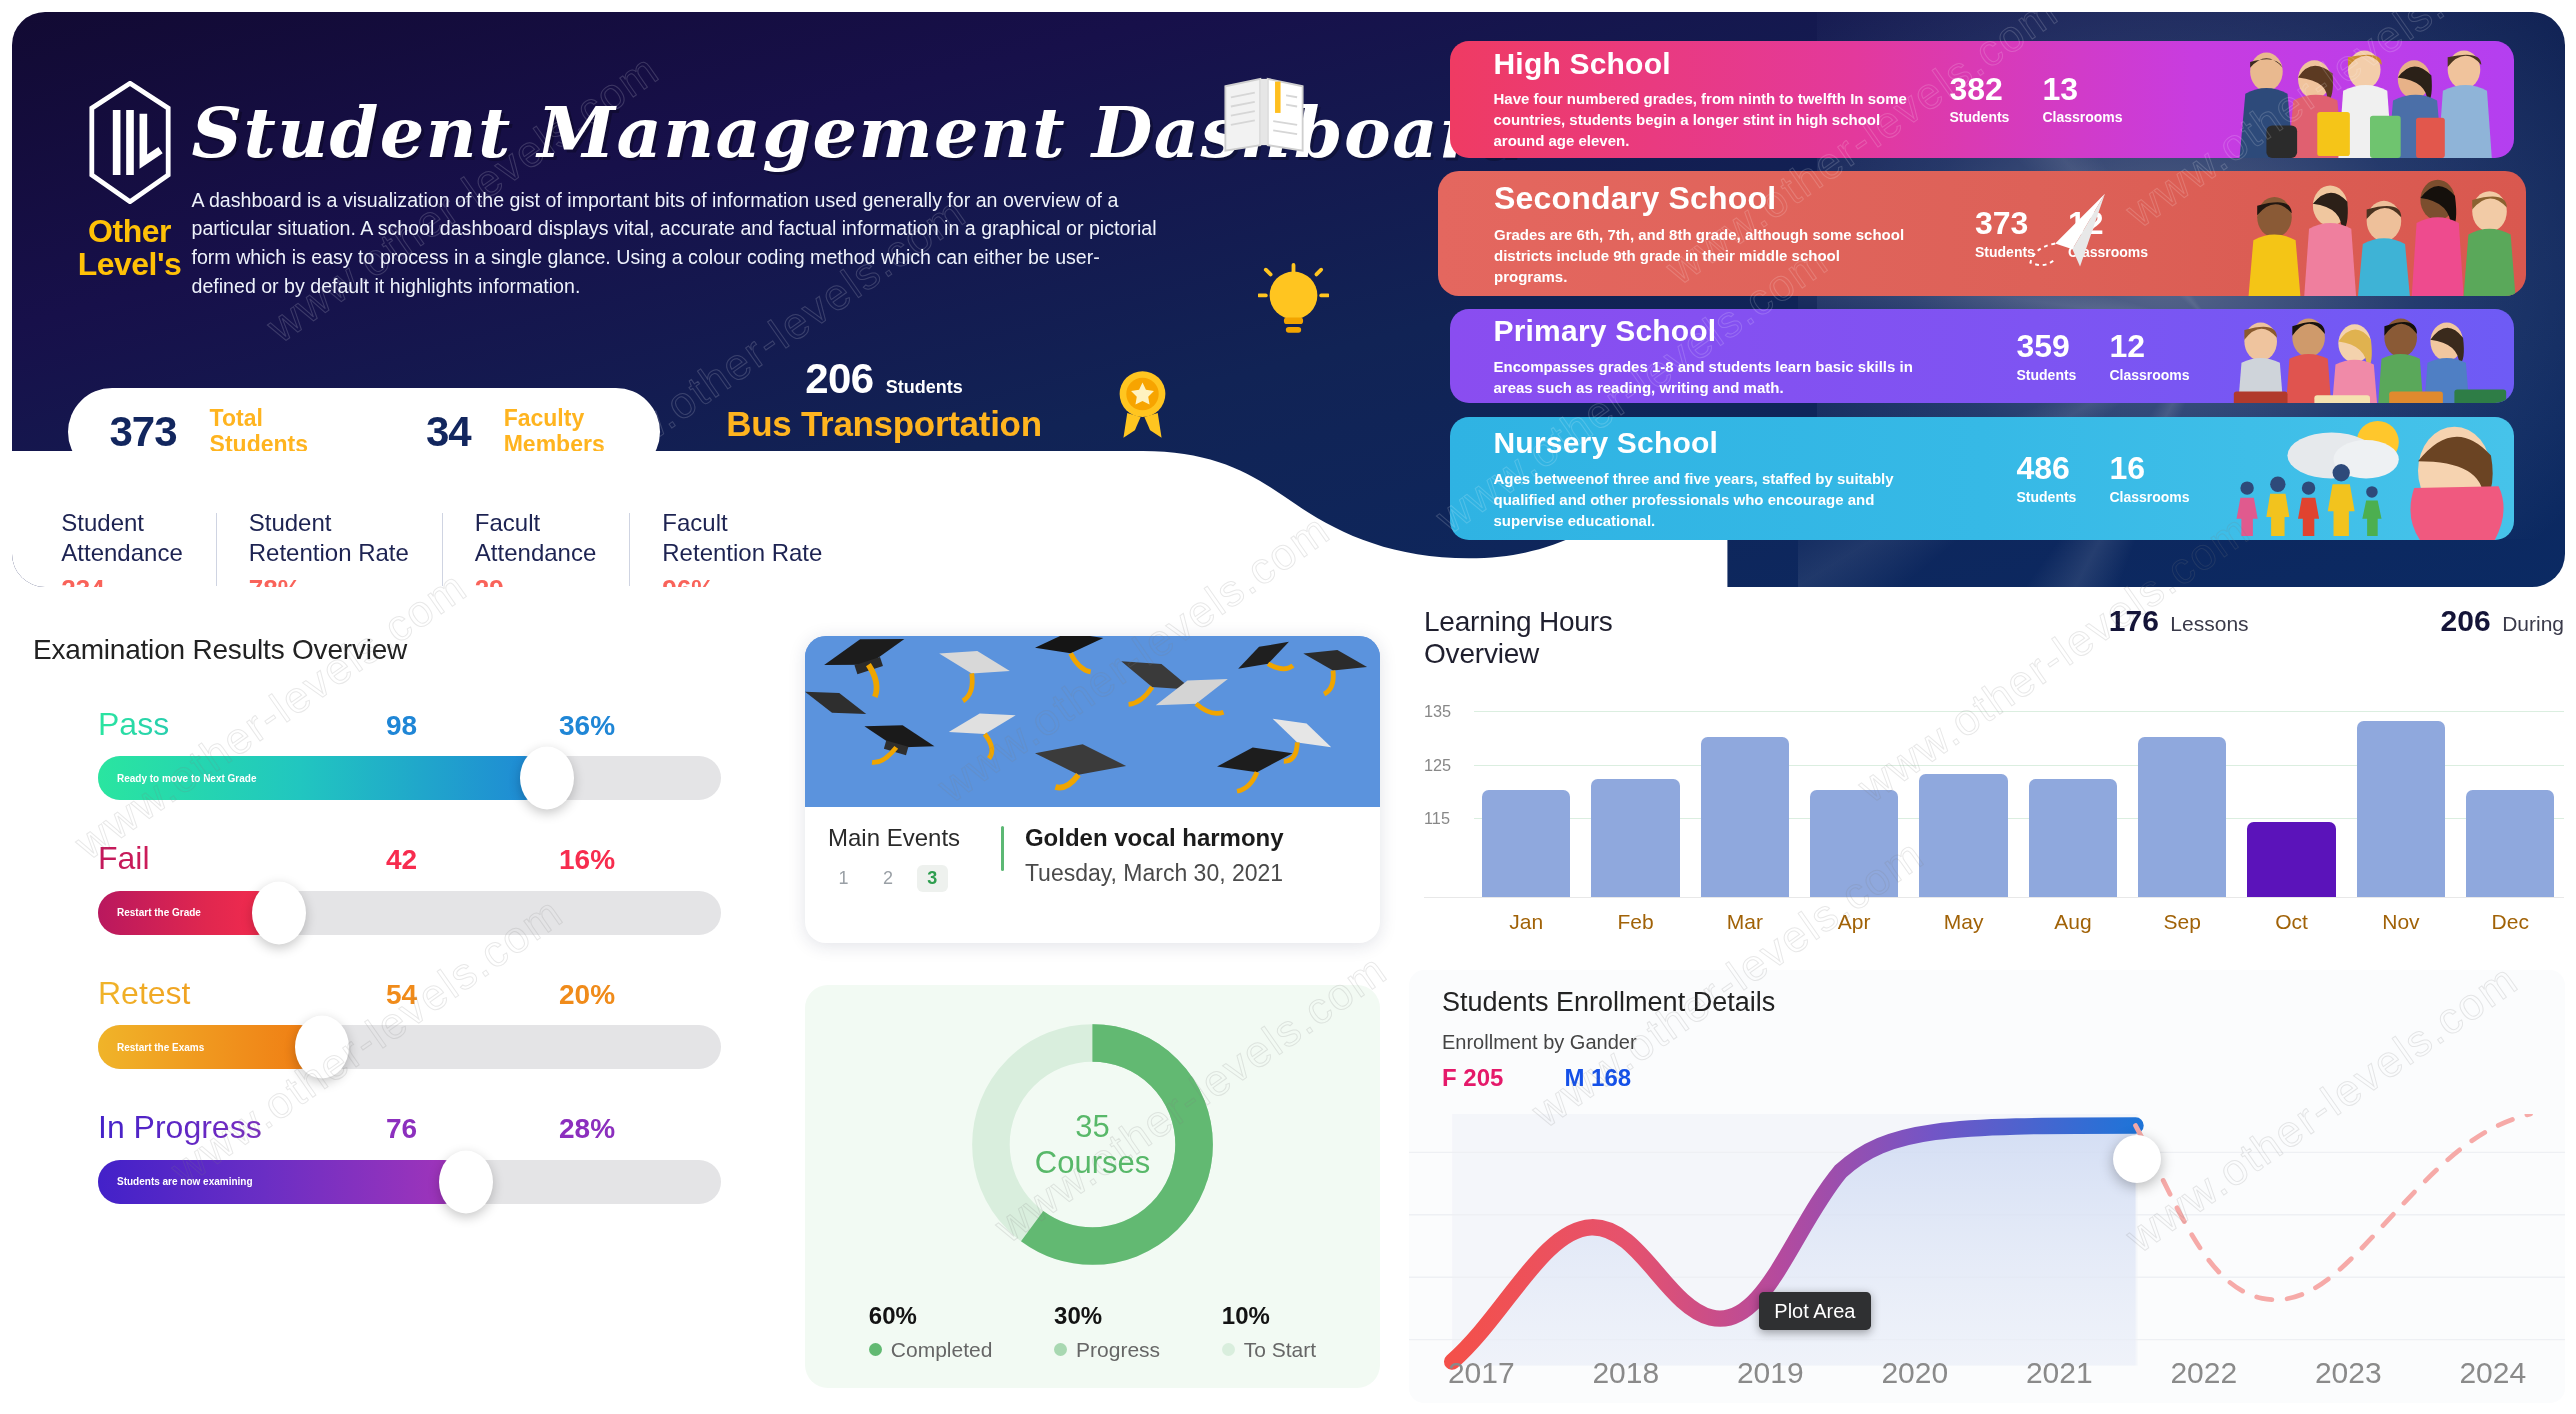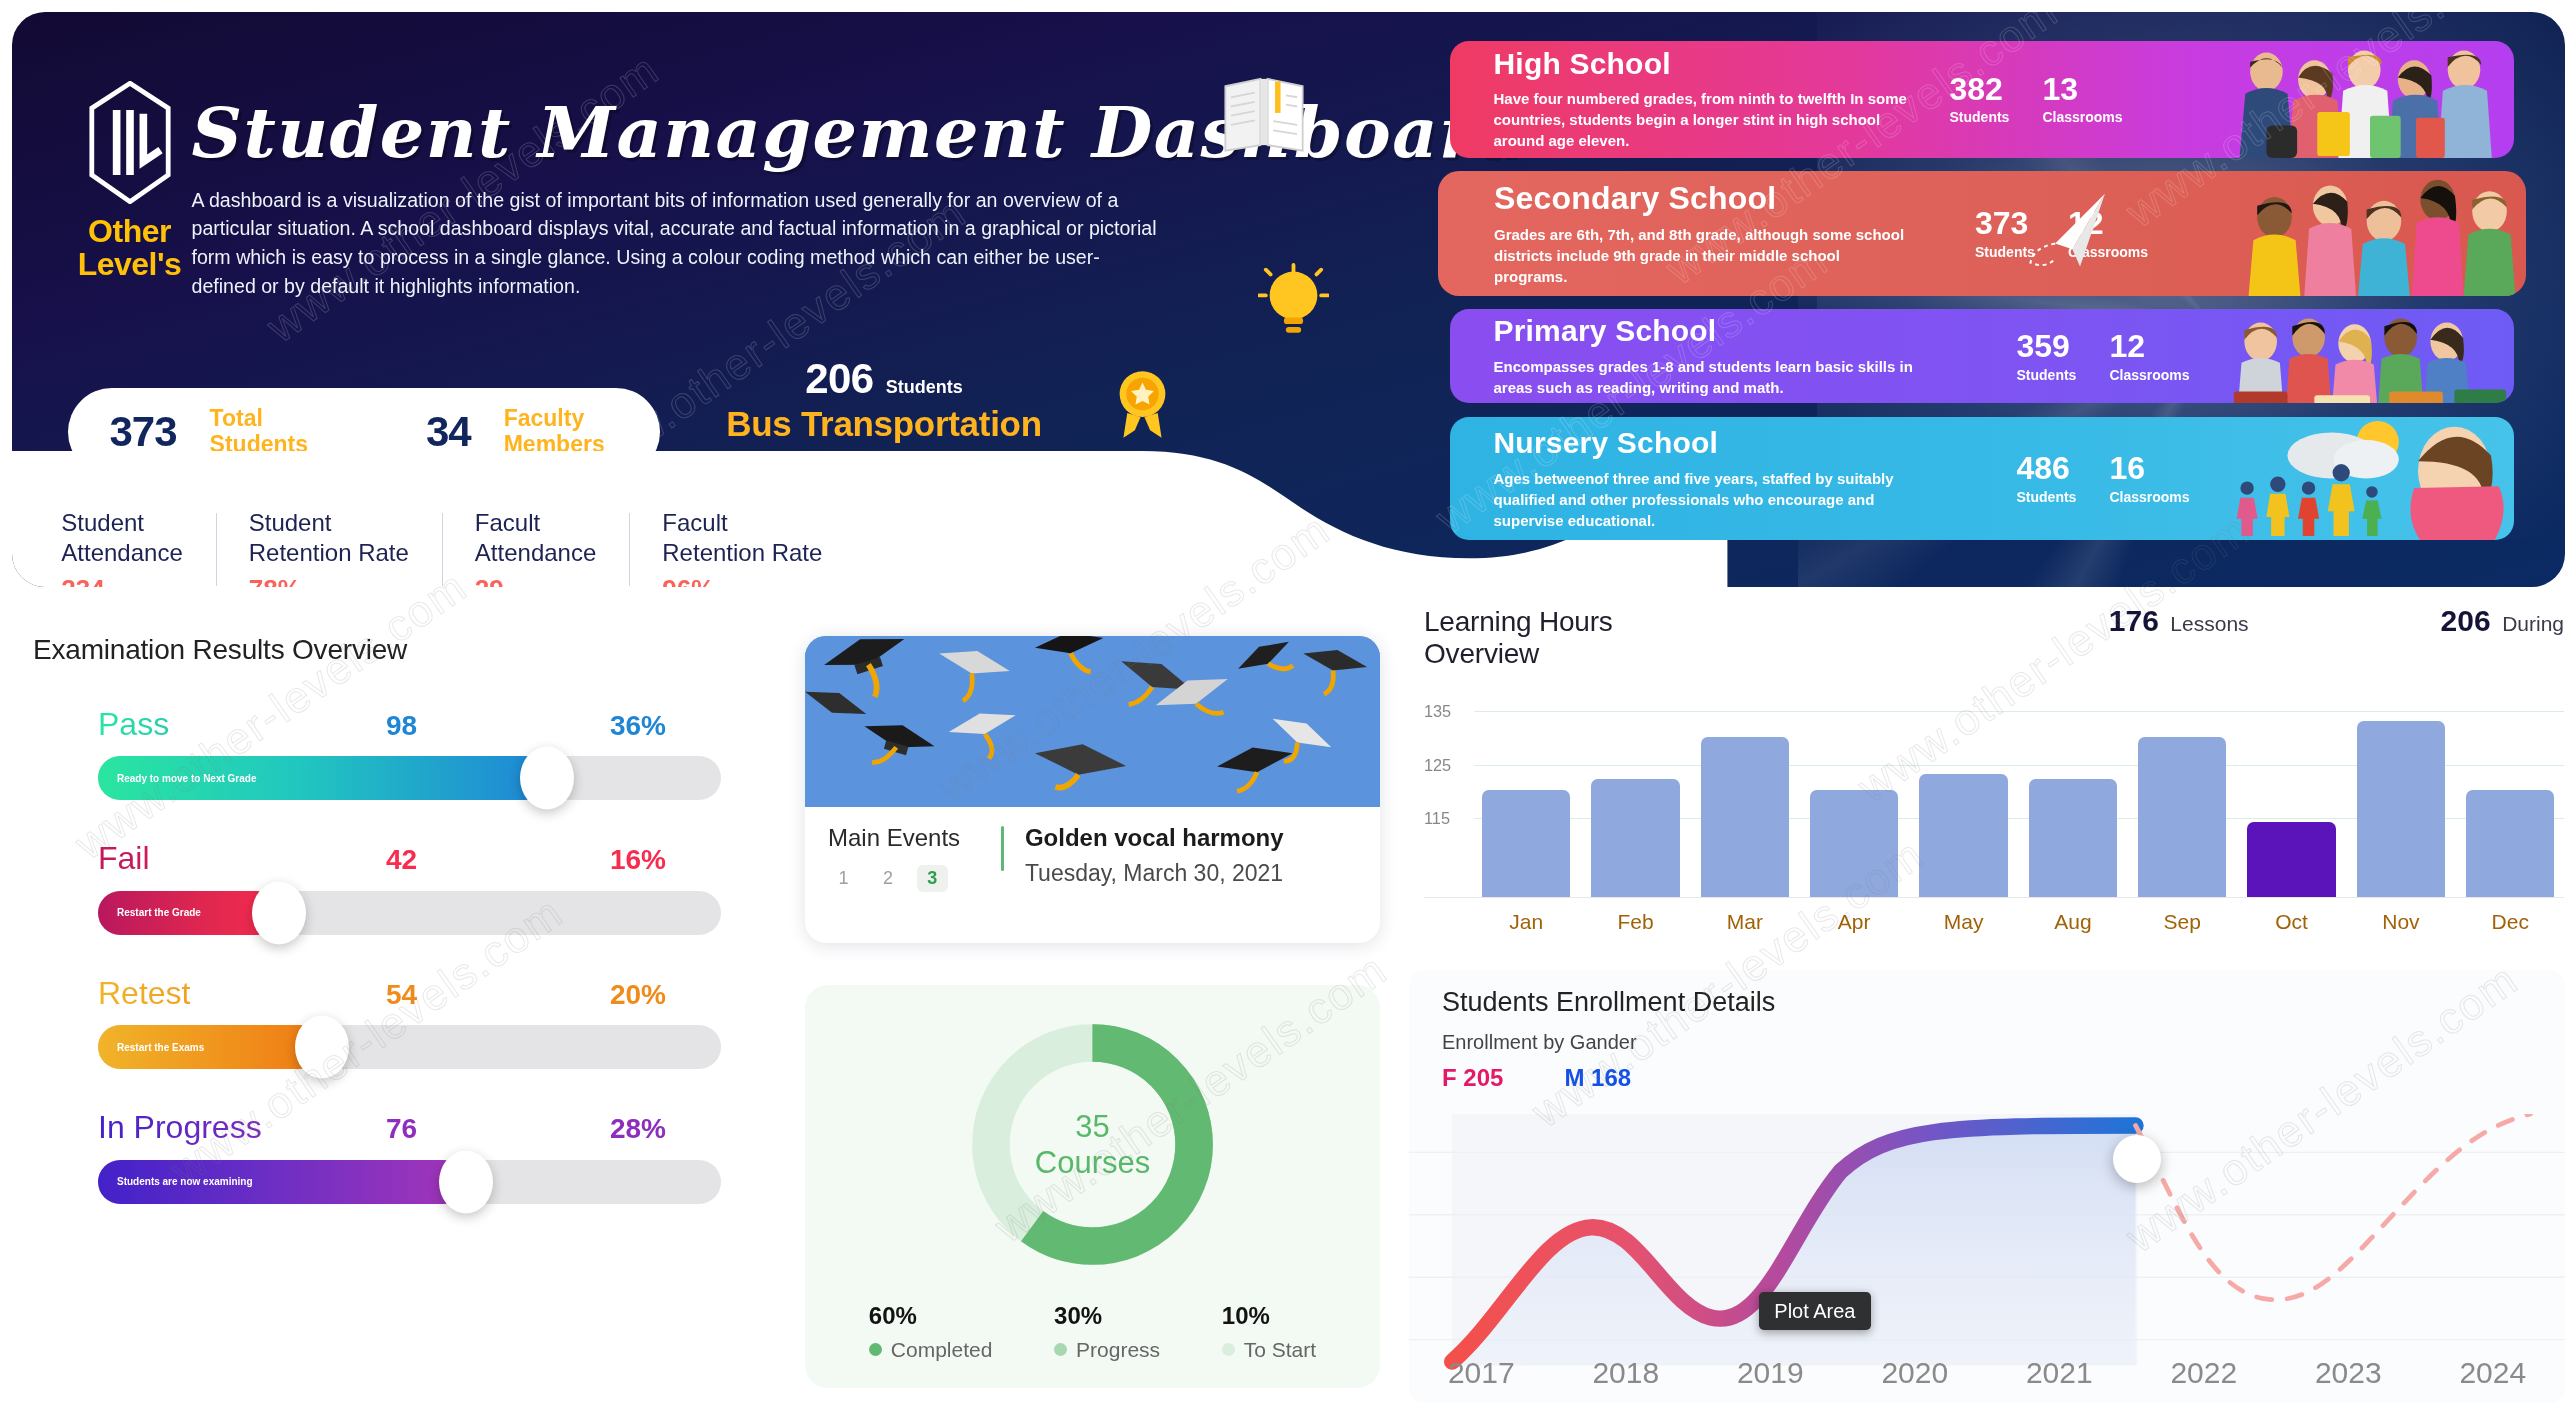--- a/index.html
+++ b/index.html
@@ -140,21 +140,21 @@
   .plane-icon { position: absolute; left: 575px; top: 19px; width: 115px; height: 86px; }
 
   
   .exam-panel { position: absolute; left: 0px; top: 613px; width: 767px; padding: 21px 33px; }
   .exam-title { font-size: 28px; color: #222; font-weight: 400; letter-spacing: -0.2px; }
 
   .exam-row { margin-top: 40px; }
   .exam-head { display: flex; align-items: baseline; padding: 0 17px 0 65px; }
   .exam-name { font-size: 32px; font-weight: 400; flex: 0 0 288px; }
   .exam-count { font-size: 28px; font-weight: 700; flex: 0 0 173px; }
-  .exam-pct { font-size: 28px; font-weight: 700; text-align: center; flex: 1; }
+  .exam-pct { font-size: 28px; font-weight: 700; text-align: left; flex: 1; }
 
   .track {
     position: relative; margin: 13.4px 0 0 65px; width: 623px; height: 44px;
     background: #e4e4e6; border-radius: 22px;
   }
   .fill { position: absolute; left: 0; top: 0; bottom: 0; border-radius: 22px; display: flex; align-items: center; }
   .fill-lab { color: #fff; font-size: 10px; font-weight: 700; padding-left: 19px; white-space: nowrap; }
   .knob {
     position: absolute; top: 50%; transform: translate(-50%, -50%);
     width: 54px; height: 63px; background: #fff; border-radius: 50%;

